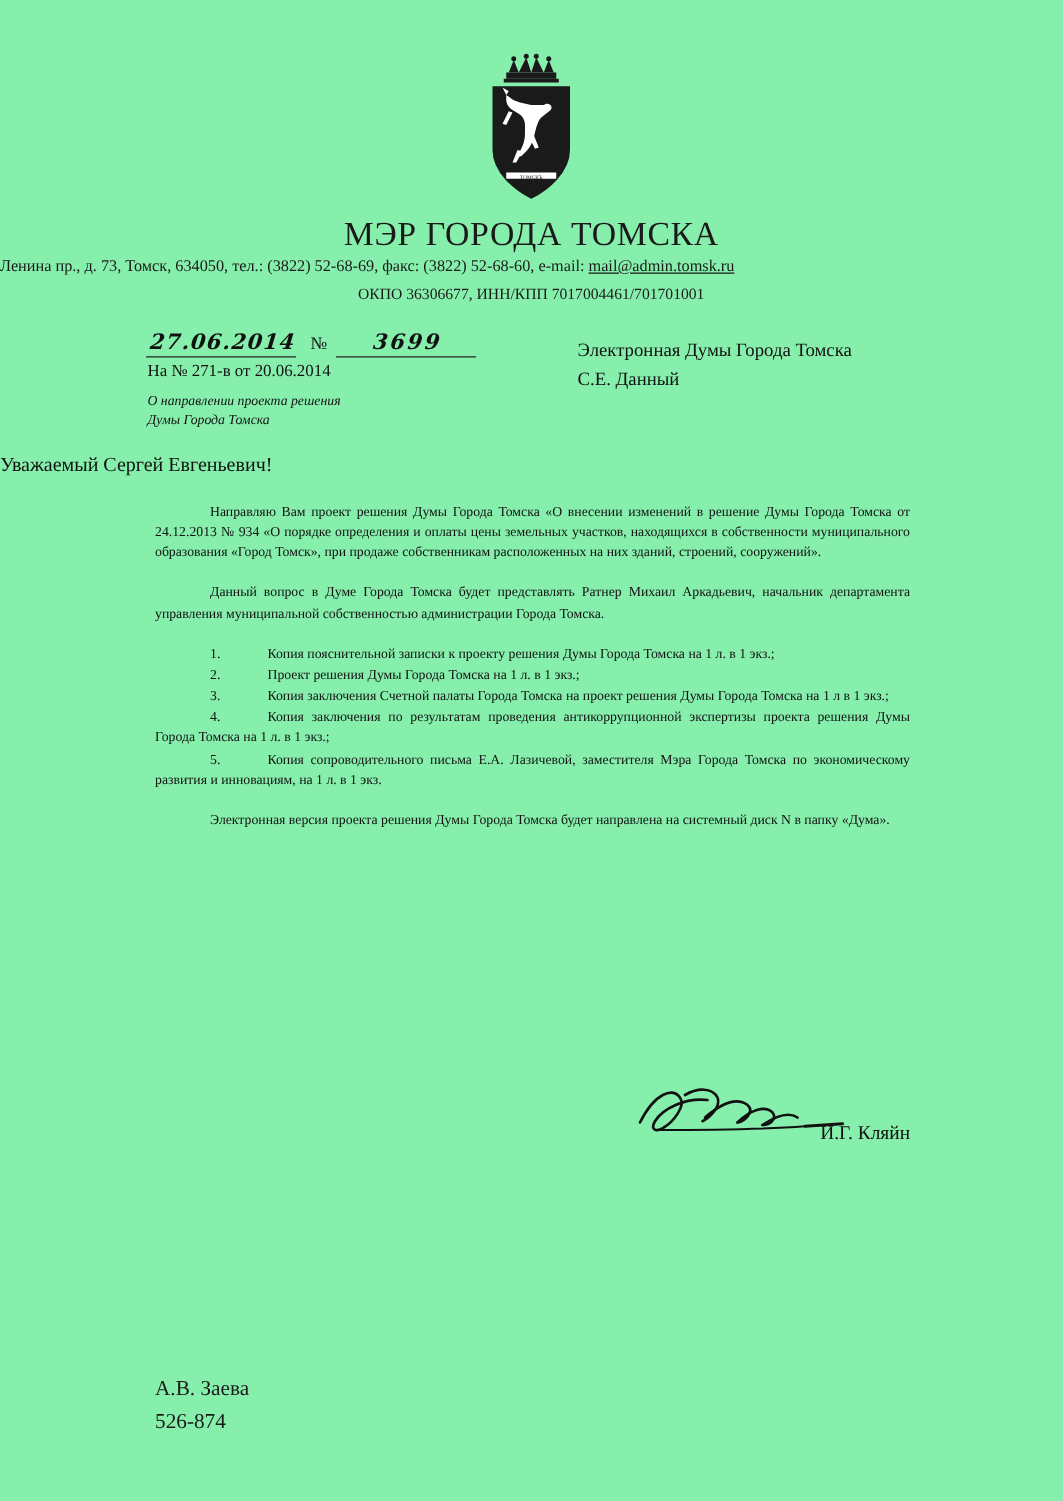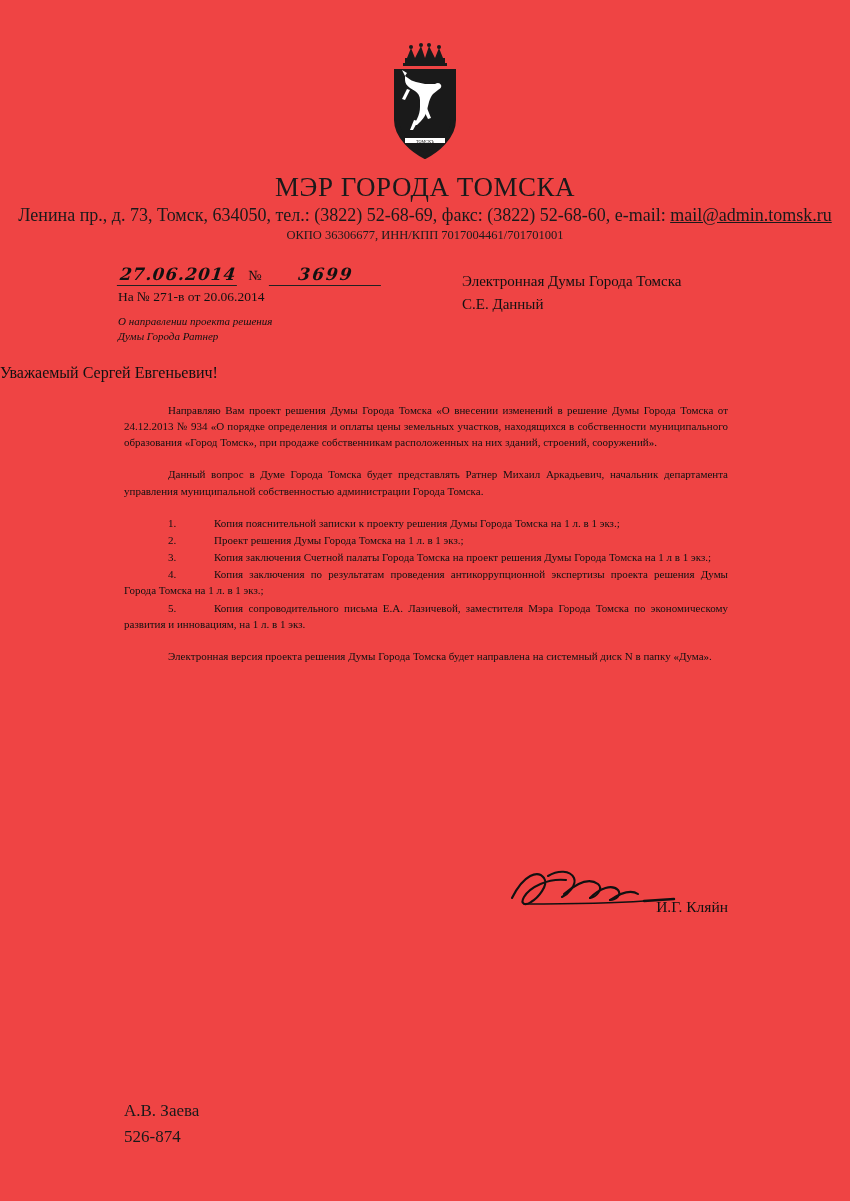--- a/index.html
+++ b/index.html
@@ -13,21 +13,21 @@
     position: relative;
     font-family: "Liberation Serif", serif;
     color: #111;
     overflow: hidden;
   }
   .page {
     position: absolute;
     left: 0; top: 0;
     width: 850px;
     height: 1201px;
-    background: #ef4444;
+    background: #86efac;
   }
   
   .emblem-wrap {
     position: absolute;
     left: 0; right: 0;
     top: 42px;
     display: flex;
     justify-content: center;
   }
   .emblem {
@@ -42,22 +42,21 @@
     text-align: center;
     font-size: 27px;
     letter-spacing: 0.5px;
     font-family: "Liberation Serif", serif;
     color: #1a1a1a;
   }
   .org-contact {
     position: absolute;
     left: 0; right: 0;
     top: 205px;
-    text-align: center;
-    font-size: 18px;
+    font-size: 13px;
     color: #1a1a1a;
   }
   .org-contact .mail {
     text-decoration: underline;
   }
   .org-okpo {
     position: absolute;
     left: 0; right: 0;
     top: 228px;
     text-align: center;
@@ -245,21 +244,21 @@
 
   <div class="ref-block">
     <div class="ref-line1">
       <span class="hand">27.06.2014</span>
       <span class="nsign">№</span>
       <span class="hand num">3699</span>
     </div>
     <div class="ref-line2">На № 271-в от 20.06.2014</div>
     <div class="ref-subject">
       <div>О направлении проекта решения</div>
-      <div>Думы Города Ратнер</div>
+      <div>Думы Города Томска</div>
     </div>
   </div>
 
   <div class="addressee">
     <div>Электронная Думы Города Томска</div>
     <div>С.Е. Данный</div>
   </div>
 
   <div class="salutation">Уважаемый Сергей Евгеньевич!</div>
 

